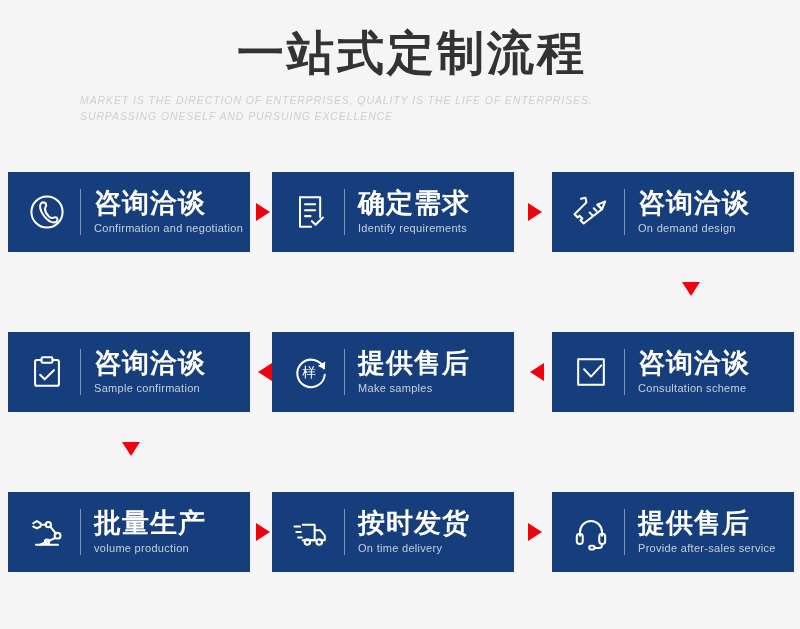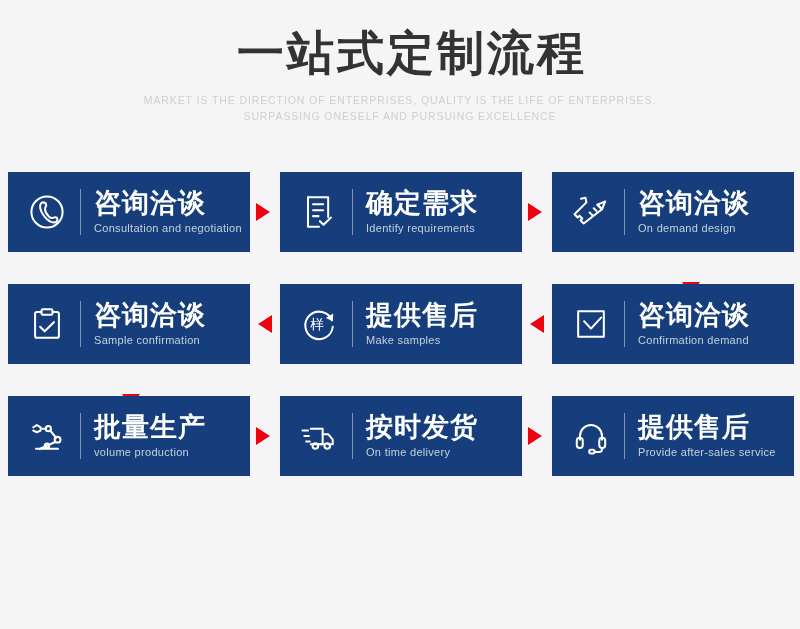--- a/index.html
+++ b/index.html
@@ -37,54 +37,55 @@
     font-family: "DejaVu Sans", "Liberation Sans", sans-serif;
     padding-left: 24px;
   }
   .sub-title {
     margin: 12px auto 0 auto;
     width: 640px;
     font-size: 10.5px;
     color: #cfcfcf;
     letter-spacing: 0.9px;
     line-height: 1.55;
-    text-align: center;
+    text-align: left;
+    font-style: italic;
   }
   .sub-title .line {
     display: block;
     white-space: nowrap;
   }
 
   
   .flow {
     position: absolute;
     left: 0;
     top: 172px;
     width: 800px;
   }
   .flow-row {
     position: relative;
     height: 80px;
-    margin-bottom: 32px;
+    margin-bottom: 80px;
   }
   .flow-row:last-child { margin-bottom: 0; }
 
   .card {
     position: absolute;
     top: 0;
     width: 242px;
     height: 80px;
     background: #173e7c;
     display: flex;
     align-items: center;
     box-sizing: border-box;
     padding-left: 14px;
   }
   .card.col0 { left: 8px; }
-  .card.col1 { left: 280px; }
+  .card.col1 { left: 272px; }
   .card.col2 { left: 552px; }
 
   .card-icon {
     width: 50px;
     height: 50px;
     flex: 0 0 50px;
     display: flex;
     align-items: center;
     justify-content: center;
     color: #ffffff;
@@ -177,21 +178,21 @@
       <div class="card col0">
         <div class="card-icon">
           <svg viewBox="0 0 48 48" fill="none" stroke="currentColor" stroke-width="2.2" stroke-linecap="round" stroke-linejoin="round">
             <circle cx="24" cy="24" r="17"></circle>
             <path d="M19.5 13.5c2.2 0 3.6 1.3 3.6 3 0 1.6-1.3 2.5-1.3 4 0 2.6 1.9 6.2 4.2 8.3 1.4 1.3 2.4 1.8 3.4 1.8 1.3 0 2.2-1 3.4-1 1.4 0 2.6 1.1 2.6 2.7 0 1.9-1.8 3.2-3.8 3.2-3.1 0-7.4-2.8-10.5-6.7-3-3.8-4.6-8-4.6-11 0-2.5 1.4-4.3 3-4.3z"></path>
           </svg>
         </div>
         <div class="card-divider"></div>
         <div class="card-text">
           <div class="card-title">咨询洽谈</div>
-          <div class="card-sub">Consultation and negotiation</div>
+          <div class="card-sub">Confirmation and negotiation</div>
         </div>
       </div>
 
       <div class="arrow arrow-right h gap0"></div>
 
       <div class="card col1">
         <div class="card-icon">
           <svg viewBox="0 0 48 48" fill="none" stroke="currentColor" stroke-width="2.2" stroke-linecap="round" stroke-linejoin="round">
             <path d="M12 8h22v21.5"></path>
             <path d="M12 8v32h12"></path>
@@ -269,21 +270,21 @@
       <div class="card col2">
         <div class="card-icon">
           <svg viewBox="0 0 48 48" fill="none" stroke="currentColor" stroke-width="2.2" stroke-linecap="round" stroke-linejoin="round">
             <rect x="10" y="10" width="28" height="28"></rect>
             <path d="M16.5 21l7.5 8 11-12"></path>
           </svg>
         </div>
         <div class="card-divider"></div>
         <div class="card-text">
           <div class="card-title">咨询洽谈</div>
-          <div class="card-sub">Confirmation demand</div>
+          <div class="card-sub">Consultation scheme</div>
         </div>
       </div>
 
       <div class="v-arrow" style="left:122px; top:110px;"></div>
     </div>
 
     <div class="flow-row">
 
       <div class="card col0">
         <div class="card-icon">

